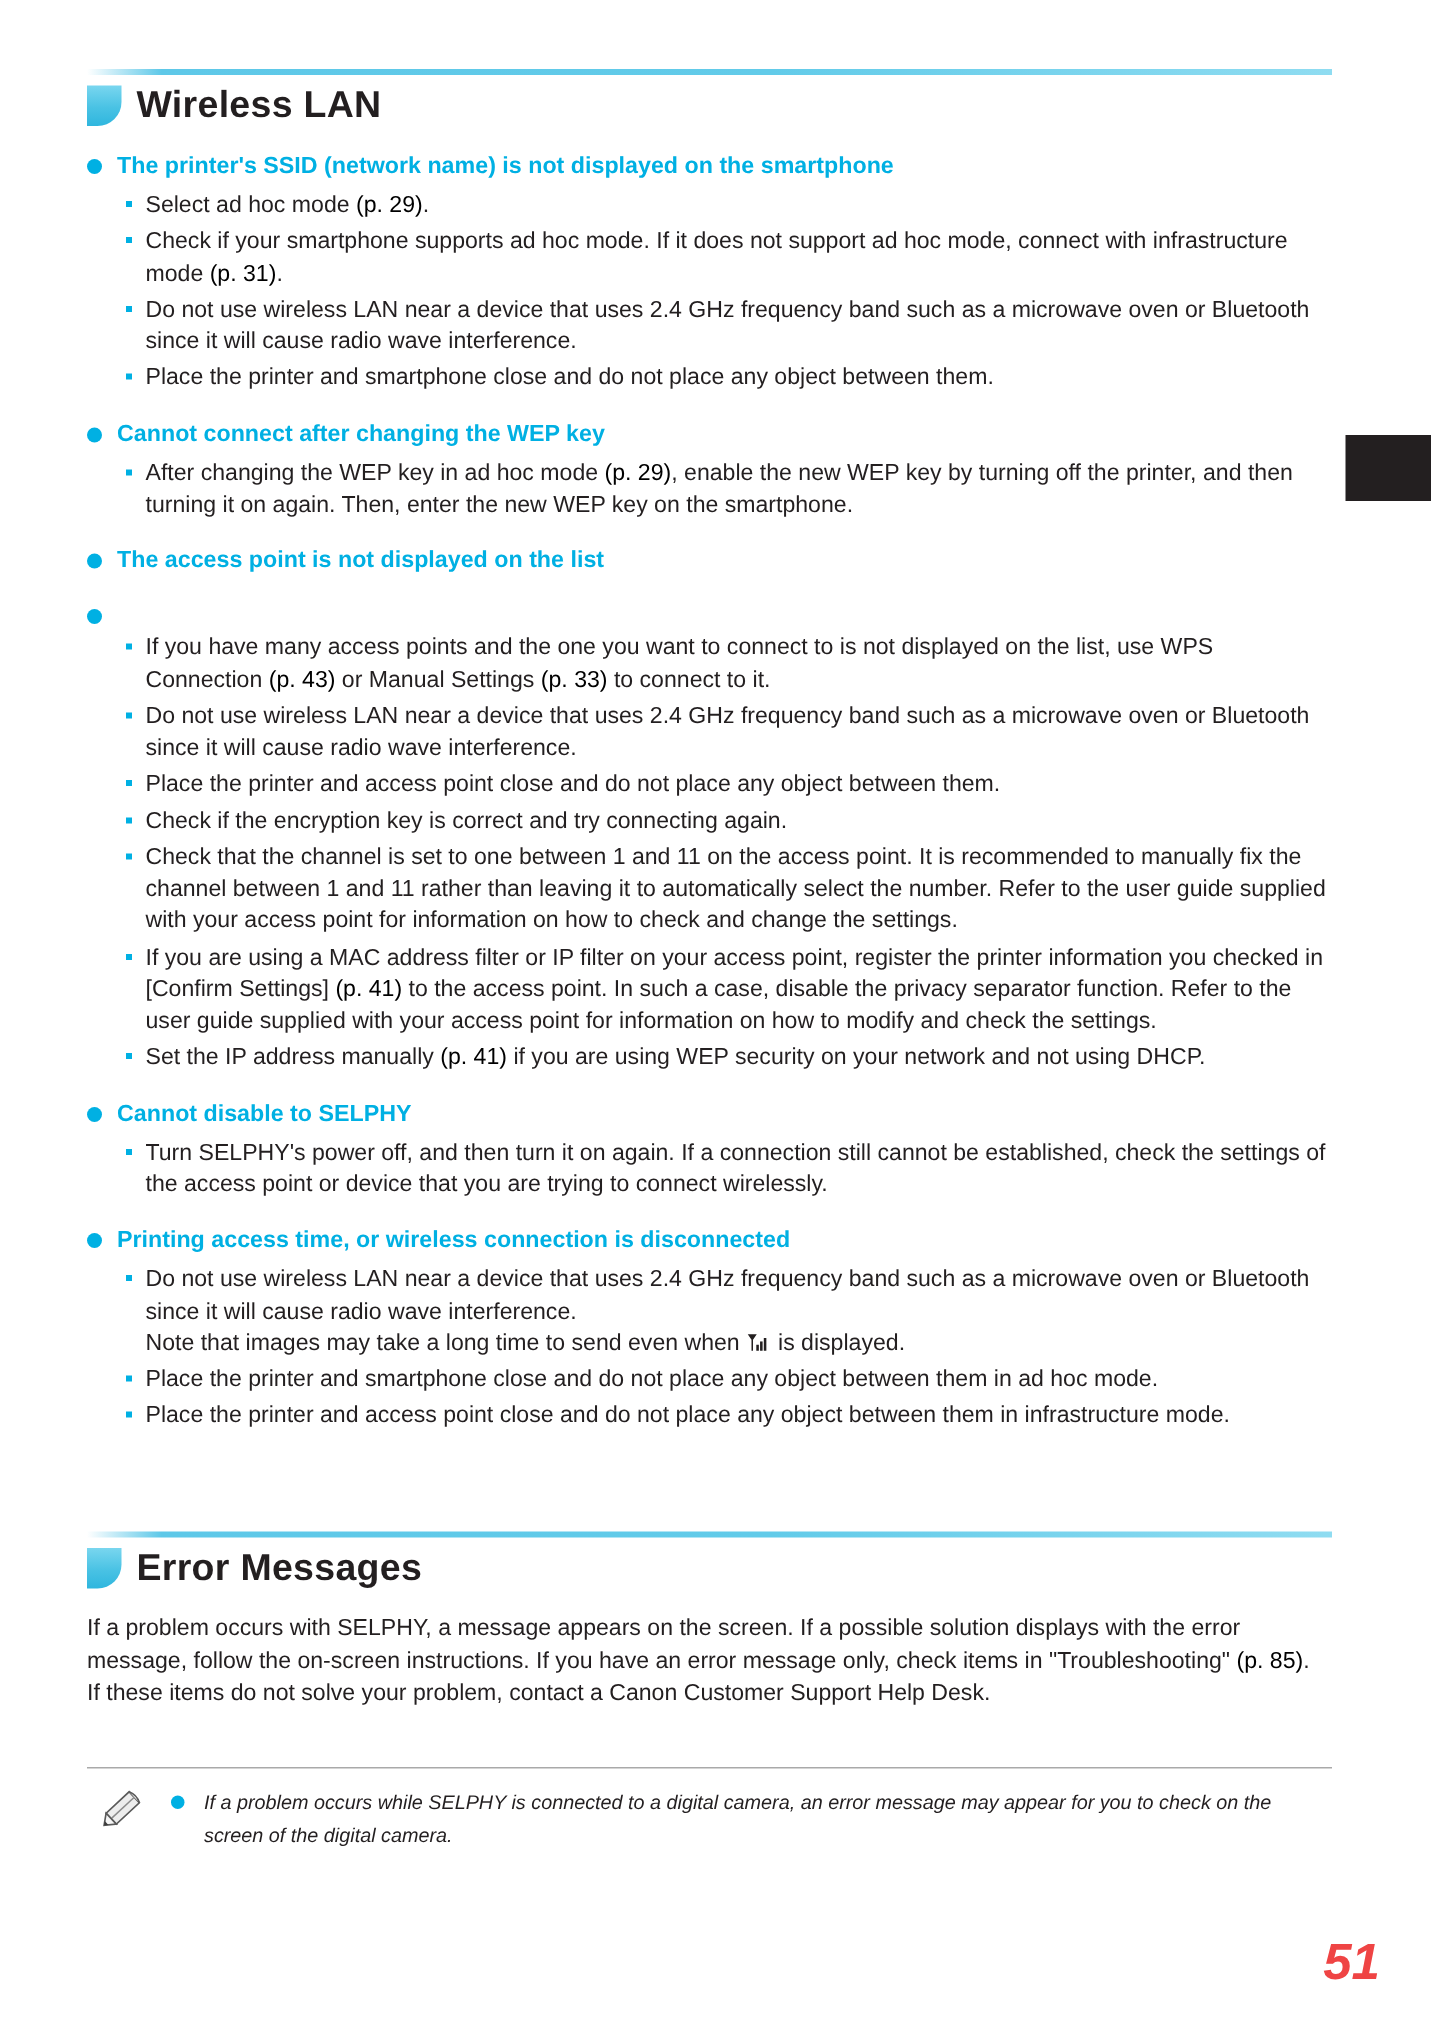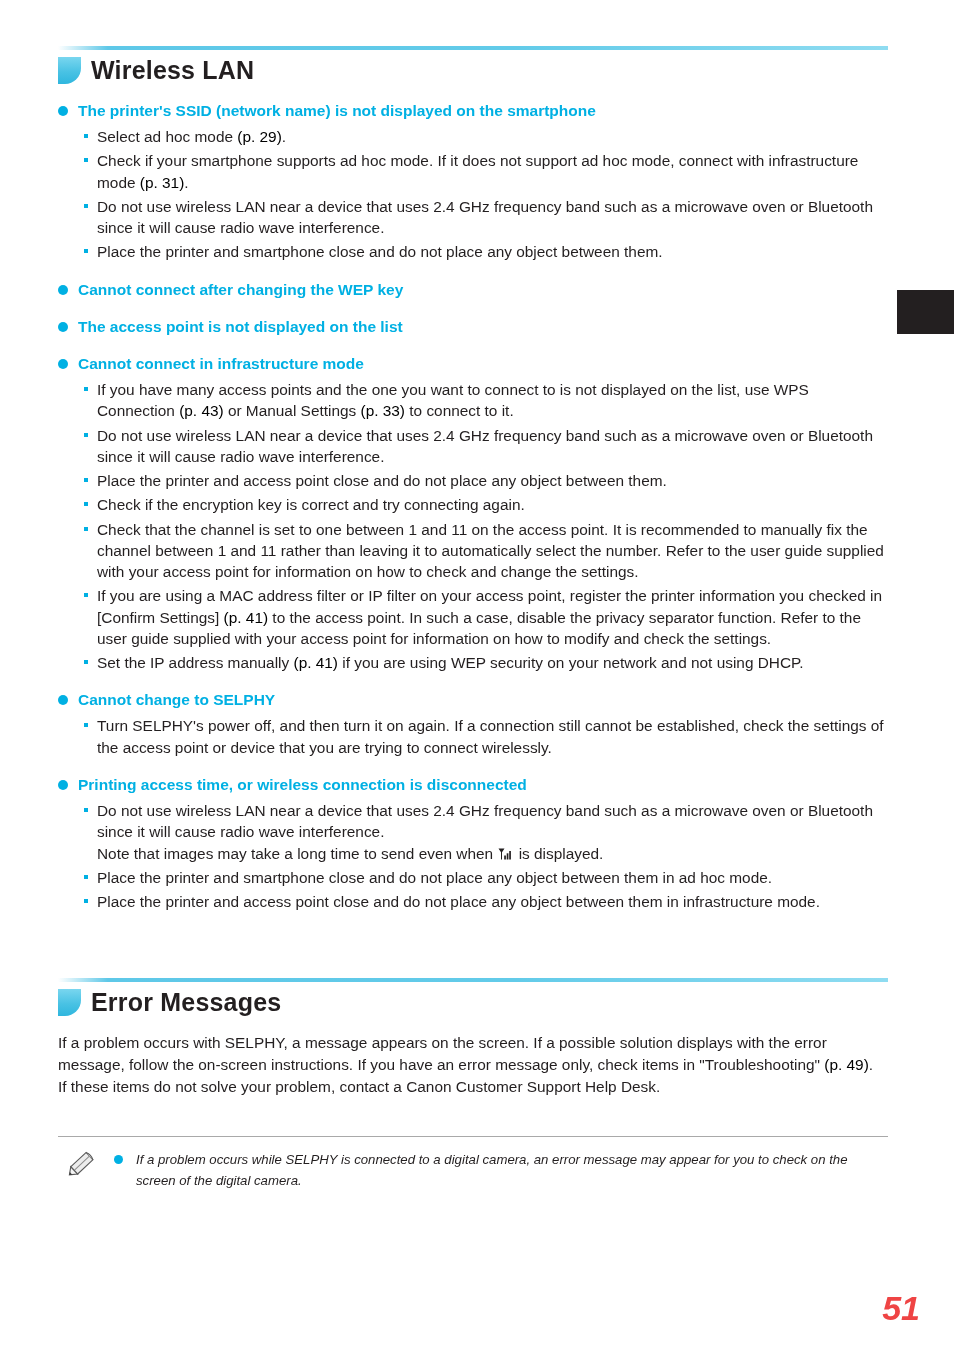--- a/index.html
+++ b/index.html
@@ -232,31 +232,36 @@
               <span class="a-bullet"></span>
               <span class="a-text">Place the printer and smartphone close and do not place any object between them.</span>
             </li>
           </ul>
         </div>
         <div class="q-item">
           <div class="q-head">
             <span class="q-bullet"></span>
             <span>Cannot connect after changing the WEP key</span>
           </div>
+          <ul class="a-list">
+            <li class="a-item">
+              <span class="a-bullet"></span>
+              <span class="a-text">After changing the WEP key in ad hoc mode <span class="ref">(p. 29)</span>, enable the new WEP key by turning off the printer, and then turning it on again. Then, enter the new WEP key on the smartphone.</span>
+            </li>
+          </ul>
         </div>
         <div class="q-item">
           <div class="q-head">
             <span class="q-bullet"></span>
             <span>The access point is not displayed on the list</span>
           </div>
         </div>
         <div class="q-item">
           <div class="q-head">
             <span class="q-bullet"></span>
-            <span>Cannot connect in infrastructure mode</span>
           </div>
           <ul class="a-list">
             <li class="a-item">
               <span class="a-bullet"></span>
               <span class="a-text">If you have many access points and the one you want to connect to is not displayed on the list, use WPS Connection <span class="ref">(p. 43)</span> or Manual Settings <span class="ref">(p. 33)</span> to connect to it.</span>
             </li>
             <li class="a-item">
               <span class="a-bullet"></span>
               <span class="a-text">Do not use wireless LAN near a device that uses 2.4 GHz frequency band such as a microwave oven or Bluetooth since it will cause radio wave interference.</span>
             </li>
@@ -278,21 +283,21 @@
             </li>
             <li class="a-item">
               <span class="a-bullet"></span>
               <span class="a-text">Set the IP address manually <span class="ref">(p. 41)</span> if you are using WEP security on your network and not using DHCP.</span>
             </li>
           </ul>
         </div>
         <div class="q-item">
           <div class="q-head">
             <span class="q-bullet"></span>
-            <span>Cannot change to SELPHY</span>
+            <span>Cannot disable to SELPHY</span>
           </div>
           <ul class="a-list">
             <li class="a-item">
               <span class="a-bullet"></span>
               <span class="a-text">Turn SELPHY's power off, and then turn it on again. If a connection still cannot be established, check the settings of the access point or device that you are trying to connect wirelessly.</span>
             </li>
           </ul>
         </div>
         <div class="q-item">
           <div class="q-head">
@@ -323,21 +328,21 @@
 
     <div class="section-head" style="margin-top:66px;">
       <div class="section-rule"></div>
       <div class="section-title-row">
         <div class="leaf-marker"></div>
         <div class="section-title">Error Messages</div>
       </div>
     </div>
 
     <div id="error-paras">
-        <div class="para">If a problem occurs with SELPHY, a message appears on the screen. If a possible solution displays with the error message, follow the on-screen instructions. If you have an error message only, check items in "Troubleshooting" <span class="ref">(p. 49)</span>.<br>If these items do not solve your problem, contact a Canon Customer Support Help Desk.</div>
+        <div class="para">If a problem occurs with SELPHY, a message appears on the screen. If a possible solution displays with the error message, follow the on-screen instructions. If you have an error message only, check items in "Troubleshooting" <span class="ref">(p. 85)</span>.<br>If these items do not solve your problem, contact a Canon Customer Support Help Desk.</div>
       </div>
 
     <div class="note-wrap">
       <div class="note-rule"></div>
       <div class="note-body">
         <div class="pencil-icon">
           <svg viewBox="0 0 32 32" width="32" height="32" aria-hidden="true">
             <g transform="rotate(47 16 16)">
               <rect x="11" y="3" width="10" height="21" fill="#ededed" stroke="#5a5a5a" stroke-width="1.1"></rect>
               <line x1="16" y1="3.5" x2="16" y2="23.5" stroke="#8c8c8c" stroke-width="1"></line>

